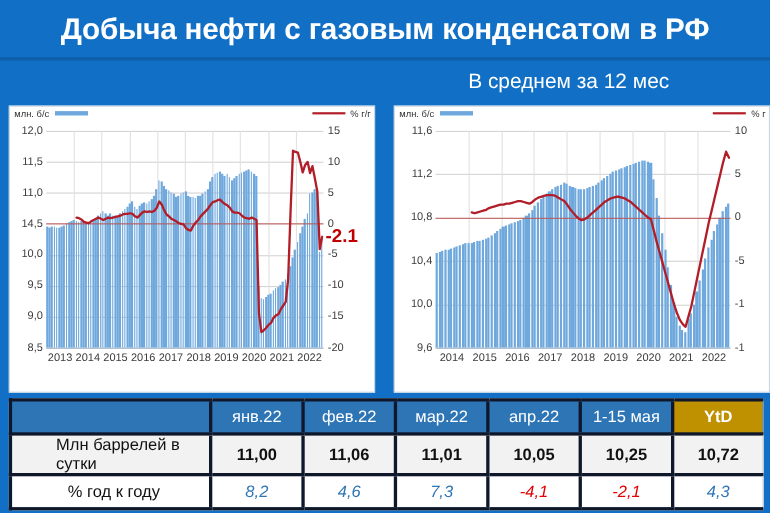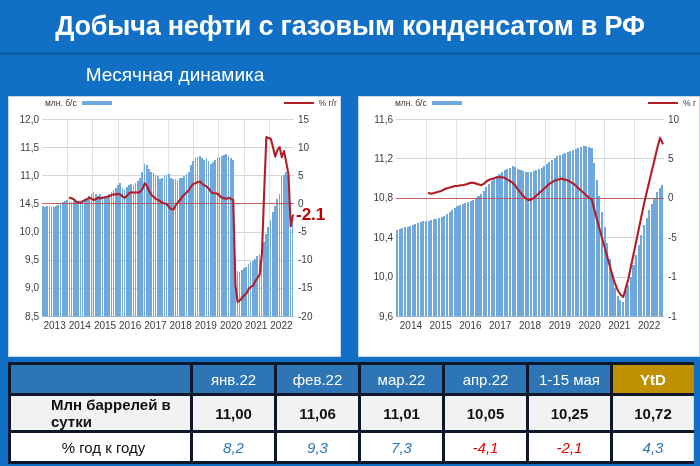--- a/index.html
+++ b/index.html
@@ -42,21 +42,21 @@
     border:1px solid #C7D6E5;box-sizing:border-box;
   }
   .panel.left{left:8px;width:333px;}
   .panel.right{left:358px;width:342px;}
 
   .legend{
     position:absolute;left:0;top:0;width:100%;height:19px;
     box-sizing:border-box;padding:2px 4px 0 4px;
   }
   .legend .lg-item{position:absolute;top:1px;display:flex;align-items:center;gap:5px;}
-  .legend .lg-left{left:4px;margin-left:32px;}
+  .legend .lg-left{left:4px;}
   .legend .lg-right{right:3px;}
   .lg-text{font-size:8.5px;color:#333;white-space:nowrap;}
   .sw-bar{width:30px;height:4px;background:#6FA8DC;display:inline-block;}
   .sw-line{width:30px;height:0;border-top:2px solid #B21E28;display:inline-block;}
 
   .plot{position:absolute;background:#FFFFFF;}
   .axis-lbl{
     position:absolute;font-size:10px;color:#3B3B3B;white-space:nowrap;
     line-height:1;
   }
@@ -85,21 +85,21 @@
   .tbl .hdr{
     background:#2E75B6;color:#FFFFFF;font-size:15px;text-align:center;
     height:31px;border-right:1px solid #5B93C9;
   }
   .tbl .hdr.ytd{background:#BF9000;font-weight:bold;}
   .tbl .hdr.blank{background:#2E75B6;}
   .tbl .rowlbl{
     font-size:15px;color:#111;text-align:left;padding-left:6px;
     border-right:1px solid #BFBFBF;
   }
-  .tbl .rowlbl.b{font-weight:bold;background:#F2F2F2;padding-left:40px;}
+  .tbl .rowlbl.b{font-weight:normal;background:#F2F2F2;padding-left:40px;}
   .tbl .rowlbl.c{text-align:center;background:#FFFFFF;}
   .tbl .val{
     font-size:15px;font-weight:bold;text-align:center;color:#111;
     background:#F2F2F2;height:34px;border-right:1px solid #D9D9D9;
   }
   .tbl .pct{
     font-size:15px;font-style:italic;text-align:center;color:#2E75B6;
     background:#FFFFFF;height:31px;border-right:1px solid #D9D9D9;
   }
   .tbl .pct.neg{color:#E00000;}
@@ -109,21 +109,21 @@
 <body>
 
 <div class="slide">
 
   <div class="title-bar">
     <div class="title">Добыча нефти с газовым конденсатом в РФ</div>
   </div>
   <div class="title-rule"></div>
 
   <div class="subtitles">
-    <div class="subtitle left">Месячная динамика</div>
+    <div class="subtitle right">В среднем за 12 мес</div>
   </div>
 
   <div class="panel left">
     <div class="legend">
       <div class="lg-item lg-left">
         <span class="lg-text">млн. б/с</span>
         <span class="sw-bar"></span>
       </div>
       <div class="lg-item lg-right">
         <span class="sw-line"></span>
@@ -470,21 +470,21 @@
           <td class="val" style="width: 84px;">11,00</td>
           <td class="val" style="width: 84px;">11,06</td>
           <td class="val" style="width: 84px;">11,01</td>
           <td class="val" style="width: 84px;">10,05</td>
           <td class="val" style="width: 84px;">10,25</td>
           <td class="val ytdv" style="width: 82px;">10,72</td>
         </tr>
         <tr>
           <td class="rowlbl c" style="width: 182px;">% год к году</td>
           <td class="pct" style="width: 84px;">8,2</td>
-          <td class="pct" style="width: 84px;">9,3</td>
+          <td class="pct" style="width: 84px;">4,6</td>
           <td class="pct" style="width: 84px;">7,3</td>
           <td class="pct neg" style="width: 84px;">-4,1</td>
           <td class="pct neg" style="width: 84px;">-2,1</td>
           <td class="pct" style="width: 82px;">4,3</td>
         </tr>
       </tbody>
   </table>
 
 </div>
 

